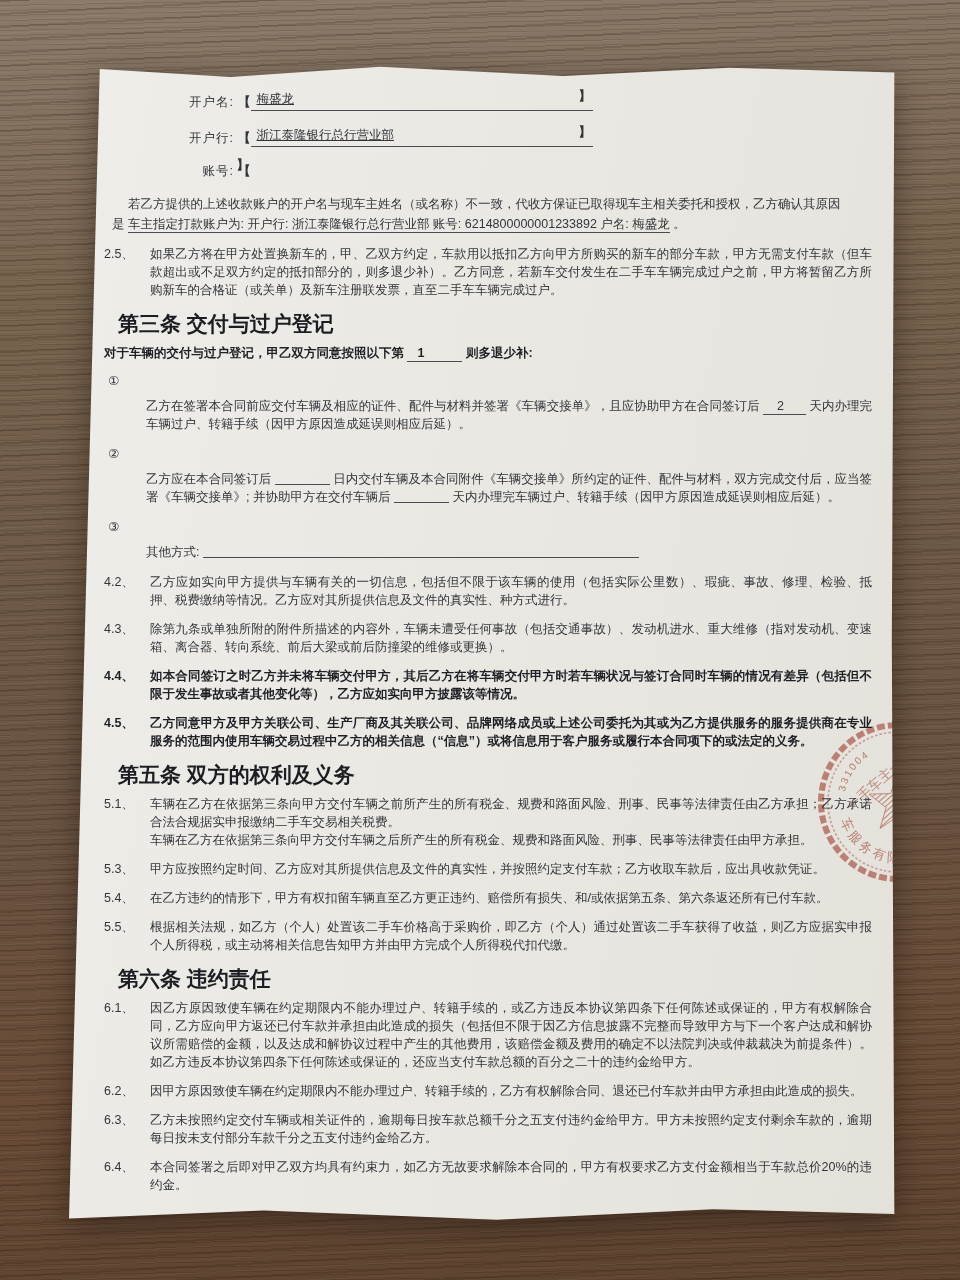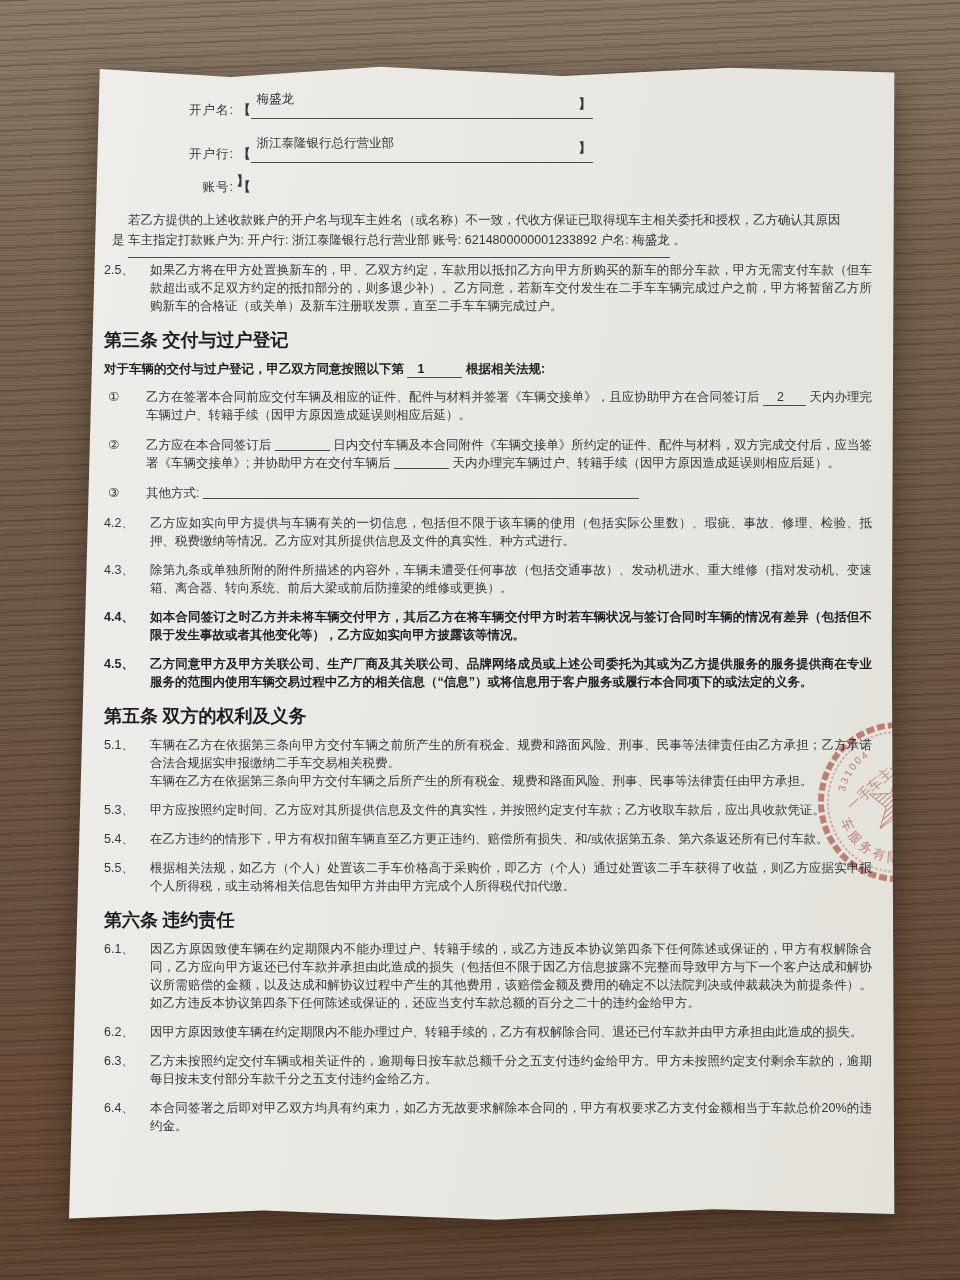--- a/index.html
+++ b/index.html
@@ -16,35 +16,35 @@
     position:absolute;left:64px;top:62px;width:832px;height:1160px;overflow:hidden;
     background:linear-gradient(100deg,#efede9 0%,#eae8e3 45%,#e7e5df 75%,#e3e1da 100%);
     clip-path:polygon(4.3% 0.6%, 20% 1.3%, 38% 0.4%, 60% 1.2%, 80% 0.5%, 99.8% 0.9%, 99.5% 50%, 99.8% 99.3%, 78% 98.9%, 52% 99.8%, 24% 99.0%, 0.6% 99.7%, 2.4% 52%, 4.3% 0.6%);
   }
   .content{position:absolute;left:40px;right:24px;top:28px;font-size:12.5px;line-height:18px;color:#34353b;}
   
   .bank{margin-left:60px;margin-bottom:12px;}
   .bank-row{display:flex;align-items:flex-end;margin-bottom:15px;}
   .bank-label{width:70px;text-align:right;flex:none;letter-spacing:1px;}
   .obr{flex:none;margin:0 0 0 4px;font-weight:bold;}
-  .bfield{width:336px;border-bottom:1.4px solid #4a4a50;padding:0 0 10px 6px;flex:none;}
+  .bfield{width:336px;border-bottom:1.4px solid #4a4a50;padding:0 0 2px 6px;flex:none;text-decoration:underline;}
   .cbr{flex:none;transform:translate(-14px,-6px);font-weight:bold;}
   
   .note{margin:2px 0 12px 24px;}
   .note .l1{white-space:nowrap;}
   .note .l2{white-space:nowrap;margin-left:-16px;margin-top:2px;}
-  .u{border-bottom:1px solid #4a4a50;padding-bottom:10px;}
+  .u{border-bottom:1px solid #4a4a50;padding-bottom:1px;}
   
   .cl{display:flex;margin-bottom:11px;}
   .cl .n{flex:none;width:46px;}
   .cl .t{flex:1;text-align:justify;}
   .ci{display:flex;margin-bottom:12px;padding-left:4px;}
   .ci .n{flex:none;width:38px;}
-  .ci .t{flex:1;text-align:justify;}
-  .hd{font-size:18px;font-weight:bold;color:#1c1d22;margin:16px 0 11px;font-family:Liberation Serif, serif;}
+  .ci .t{flex:1;text-align:justify;margin-top:25px;}
+  .hd{font-size:21px;font-weight:bold;color:#1c1d22;margin:16px 14px 11px;}
   .bold{font-weight:bold;color:#1f2026;}
   .intro{font-weight:bold;color:#1f2026;margin-bottom:10px;}
   .blank{display:inline-block;border-bottom:1px solid #4a4a50;height:13px;vertical-align:-2px;}
   .b55{width:55px;} .b440{width:436px;}
   .uval{border-bottom:1px solid #4a4a50;padding:0 38px 1px 10px;}
   .uval2{border-bottom:1px solid #4a4a50;padding:0 22px 1px 14px;}
   
   .stamp{position:absolute;left:748px;top:654px;width:172px;height:172px;mix-blend-mode:multiply;opacity:.92;}
 </style>
 </head>
@@ -86,21 +86,21 @@
       <div class="cl">
         <span class="n">2.5、</span>
         <span class="t">如果乙方将在甲方处置换新车的，甲、乙双方约定，车款用以抵扣乙方向甲方所购买的新车的部分车款，甲方无需支付车款（但车款超出或不足双方约定的抵扣部分的，则多退少补）。乙方同意，若新车交付发生在二手车车辆完成过户之前，甲方将暂留乙方所购新车的合格证（或关单）及新车注册联发票，直至二手车车辆完成过户。</span>
       </div>
 
       <div class="hd">第三条 交付与过户登记</div>
 
       <div class="intro">
         <span>对于车辆的交付与过户登记，甲乙双方同意按照以下第</span>
         <span class="uval">1</span>
-        <span>根据相关法规:</span>
+        <span>则多退少补:</span>
       </div>
 
       <div class="ci">
         <span class="n">①</span>
         <span class="t">
           <span>乙方在签署本合同前应交付车辆及相应的证件、配件与材料并签署《车辆交接单》，且应协助甲方在合同签订后</span>
           <span class="uval2">2</span>
           <span>天内办理完车辆过户、转籍手续（因甲方原因造成延误则相应后延）。</span>
         </span>
       </div>

